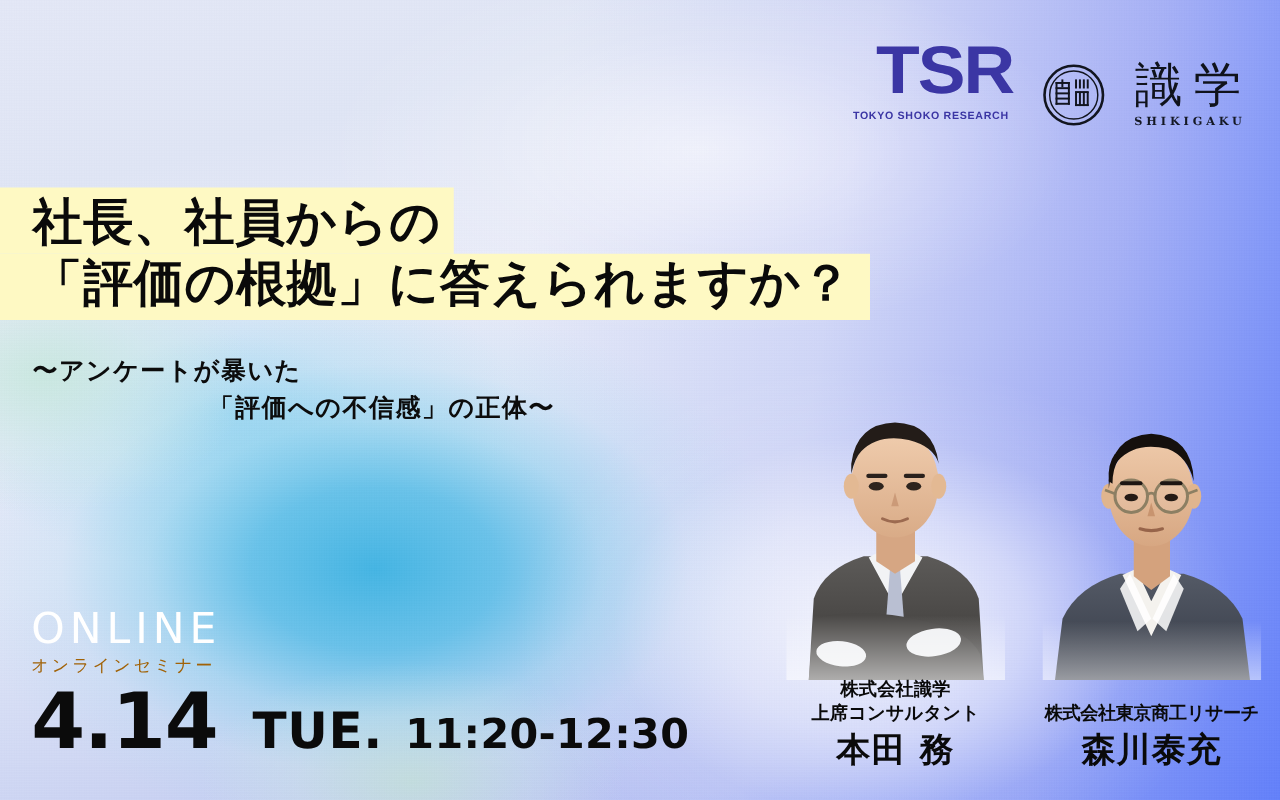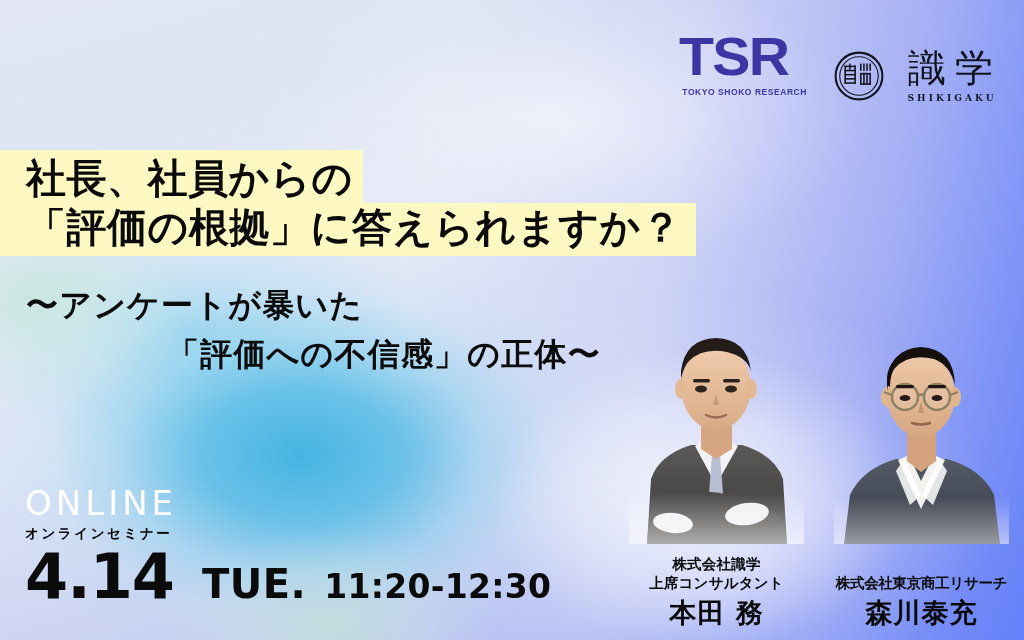--- a/index.html
+++ b/index.html
@@ -83,21 +83,21 @@
       repeating-linear-gradient(0deg, rgba(255,255,255,.035) 0 1px, rgba(0,0,0,.02) 1px 2px),
       repeating-linear-gradient(90deg, rgba(255,255,255,.03) 0 1px, rgba(0,0,0,.018) 1px 2px);
   }
 
   
   .logo-bar{
     position:absolute; top:26px; right:22px;
     display:flex; align-items:center; gap:26px;
     z-index:8;
   }
-  .tsr-logo{ display:flex; flex-direction:column; align-items:flex-start; }
+  .tsr-logo{ display:flex; flex-direction:column; align-items:flex-end; }
   .tsr-mark{
     font-family:"Liberation Sans","DejaVu Sans",sans-serif;
     font-weight:700; font-size:54px; line-height:.92;
     letter-spacing:-1.5px;
     color:#3b36a4;
     transform:scaleX(1.06);
   }
   .tsr-sub{
     margin-top:5px;
     font-size:8.5px; font-weight:700; letter-spacing:.55px;
@@ -139,44 +139,44 @@
   .hl-row-1{ padding-bottom:0px; }
   .hl-row-2{ padding-top:0px; padding-right:14px; }
 
   
   .subtitle{
     position:absolute; left:0; top:281px; z-index:7;
     width:660px;
     color:#0c0c0c;
     font-family:"DejaVu Sans","Liberation Sans",sans-serif;
     font-weight:700;
-    font-size:32px;
+    font-size:20px;
     line-height:1.52;
     letter-spacing:1.2px;
   }
   .sub-1{ padding-left:26px; }
   .sub-2{ padding-left:120px;margin-left:47px; }
 
   
   .online-block{
     position:absolute; left:25px; bottom:32px; z-index:7;
   }
   .online-word{
     color:#ffffff;
     font-family:"DejaVu Sans","Liberation Sans",sans-serif;
     font-weight:400;
     font-size:34px;
     line-height:1;
     letter-spacing:4px;
   }
   .online-jp{
     margin-top:7px;
-    color:#000000;
-    font-family:"DejaVu Sans","Liberation Sans",sans-serif;
-    font-weight:700;
+    color:#a16207;
+    font-family:"DejaVu Sans","Liberation Sans",sans-serif;
+    font-weight:400;
     font-size:13.5px;
     letter-spacing:2.6px;
     line-height:1;
   }
   .date-row{
     margin-top:6px;
     display:flex; align-items:baseline;
     color:#0b0b0b;
   }
   .date-num{
@@ -215,21 +215,21 @@
   }
   .speaker-photo{
     position:absolute;
     bottom:96px;
     width:175px; height:235px;
     pointer-events:none;
   }
   .speaker-meta{
     position:relative; z-index:3;
     text-align:center;
-    padding-bottom:14px;
+    padding-bottom:26px;
     color:#0a0a0a;
     font-family:"DejaVu Sans","Liberation Sans",sans-serif;
   }
   .spk-org{
     font-size:14.5px; font-weight:700; line-height:1.32;
     letter-spacing:.2px;
     white-space:nowrap;
   }
   .spk-org.tight{ letter-spacing:-.3px; }
   .spk-name{

